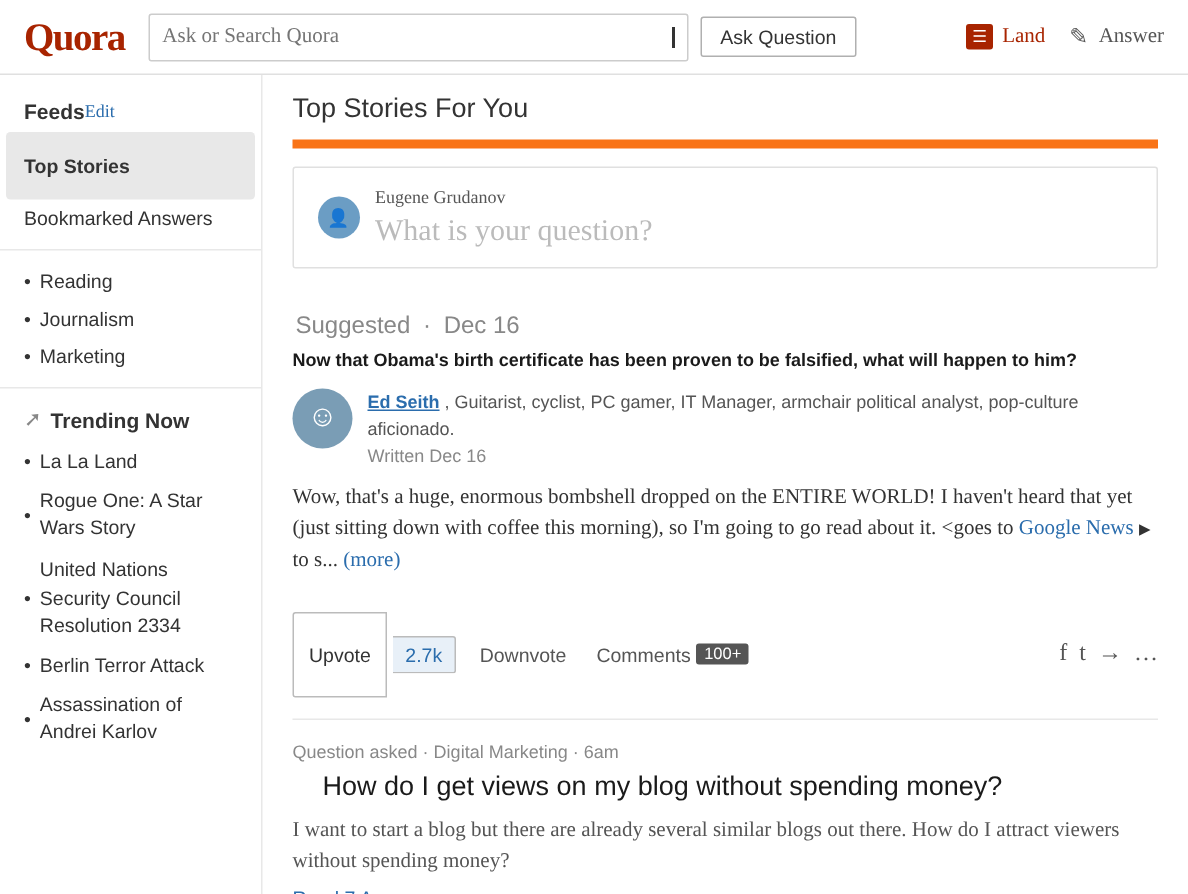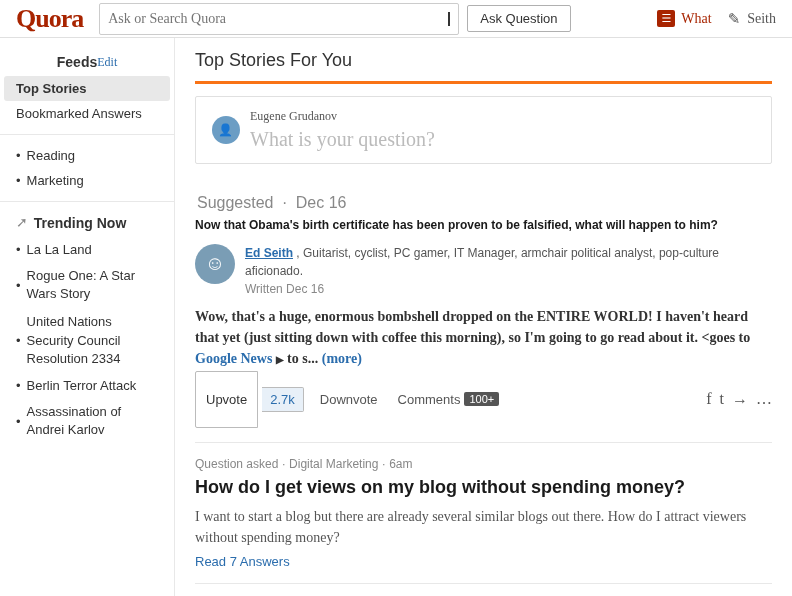--- a/index.html
+++ b/index.html
@@ -5,21 +5,21 @@
     * { margin: 0; padding: 0; box-sizing: border-box; }
     body { font-family: Georgia, 'Times New Roman', serif; font-size: 14px; color: #333; background: #fff; }
 
     
     #header {
       display: flex;
       align-items: center;
       padding: 8px 16px;
       border-bottom: 1px solid #e0e0e0;
       background: #fff;
-      height: 38px;
+      height: 50px;
     }
     #logo {
       font-size: 26px;
       font-weight: bold;
       color: #a82400;
       font-family: Georgia, serif;
       margin-right: 16px;
       letter-spacing: -1px;
     }
     #search-bar {
@@ -87,21 +87,21 @@
 
     
     #sidebar {
       width: 175px;
       min-width: 175px;
       padding: 12px 0;
       border-right: 1px solid #e8e8e8;
     }
     .sidebar-section-header {
       display: flex;
-      justify-content: center;
+      justify-content: flex-start;
       align-items: center;
       padding: 4px 16px 6px 16px;
     }
     .sidebar-section-title {
       font-size: 14px;
       font-weight: bold;
       color: #333;
       font-family: Arial, sans-serif;
     }
     .sidebar-edit-link {
@@ -117,21 +117,21 @@
       cursor: pointer;
       font-family: Arial, sans-serif;
       display: flex;
       align-items: center;
     }
     .sidebar-item.active {
       background: #e8e8e8;
       font-weight: bold;
       border-radius: 3px;
       margin: 0 4px;
-      padding: 5px 12px;
+      padding: 15px 12px;
     }
     .sidebar-item.sub {
       padding-left: 16px;
       color: #333;
     }
     .sidebar-item.sub::before {
       content: "•";
       margin-right: 6px;
       color: #333;
     }
@@ -161,21 +161,21 @@
     #content {
       flex: 1;
       padding: 12px 20px;
     }
     .content-title {
       font-size: 18px;
       font-weight: normal;
       color: #333;
       margin-bottom: 12px;
       font-family: Arial, sans-serif;
-      border-bottom: 3px solid #f97316;
+      border-bottom: 6px solid #f97316;
       padding-bottom: 10px;
     }
 
     
     .ask-box {
       border: 1px solid #e0e0e0;
       border-radius: 2px;
       padding: 12px 16px;
       margin-bottom: 16px;
       display: flex;
@@ -263,22 +263,21 @@
       color: #2b6dad;
       text-decoration: underline;
     }
     .author-written {
       color: #888;
     }
     .story-text {
       font-size: 14px;
       color: #333;
       line-height: 1.5;
-      margin-bottom: 2px;
-      font-weight: bold;
+      margin-bottom: 24px;
     }
     .story-text a {
       color: #2b6dad;
       text-decoration: none;
     }
     .story-text .more-link {
       color: #2b6dad;
     }
 
     
@@ -352,24 +351,25 @@
 
     
     .story2-meta {
       font-size: 12px;
       color: #888;
       margin-bottom: 6px;
       font-family: Arial, sans-serif;
     }
     .story2-title {
       font-size: 18px;
-      font-weight: bold;
+      font-weight: normal;
       color: #1a1a1a;
       margin-bottom: 8px;
       font-family: Arial, sans-serif;
+      margin-left: 20px;
     }
     .story2-text {
       font-size: 14px;
       color: #555;
       line-height: 1.5;
       margin-bottom: 6px;
     }
     .story2-read {
       font-size: 13px;
       color: #888;
@@ -392,25 +392,25 @@
 <div id="header">
   <div id="logo">Quora</div>
   <div id="search-bar">
     <input id="search-input" type="text" style="border: none; outline: none; width: 100%; font-size: 14px; color: rgb(153, 153, 153); font-family: Georgia, serif;" placeholder="Ask or Search Quora">
     <span class="cursor"></span>
   </div>
   <button id="ask-question-btn" class="ask-question-btn">Ask Question</button>
   <div class="header-nav">
     <a class="header-nav-item active">
       <span class="read-icon-box">☰</span>
-      <span>What</span>
+      <span>Land</span>
     </a>
     <a class="header-nav-item">
       <span style="font-size:15px;margin-right:3px;">✎</span>
-      <span>Seith</span>
+      <span>Answer</span>
     </a>
   </div>
 </div>
 
 <div id="main-layout">
 
   <div id="sidebar">
     <div class="sidebar-section-header">
       <span class="sidebar-section-title">Feeds</span>
       <a class="sidebar-edit-link">Edit</a>
@@ -420,20 +420,23 @@
       <span>Top Stories</span>
     </div>
     <div class="sidebar-item">
       <span>Bookmarked Answers</span>
     </div>
 
     <div class="sidebar-divider"></div>
 
     <div class="sidebar-item sub">
       <span>Reading</span>
+    </div>
+    <div class="sidebar-item sub">
+      <span>Journalism</span>
     </div>
     <div class="sidebar-item sub">
       <span>Marketing</span>
     </div>
 
     <div class="sidebar-divider"></div>
 
     <div class="trending-header">
       <span class="trending-icon">➚</span>
       <span class="trending-title">Trending Now</span>

